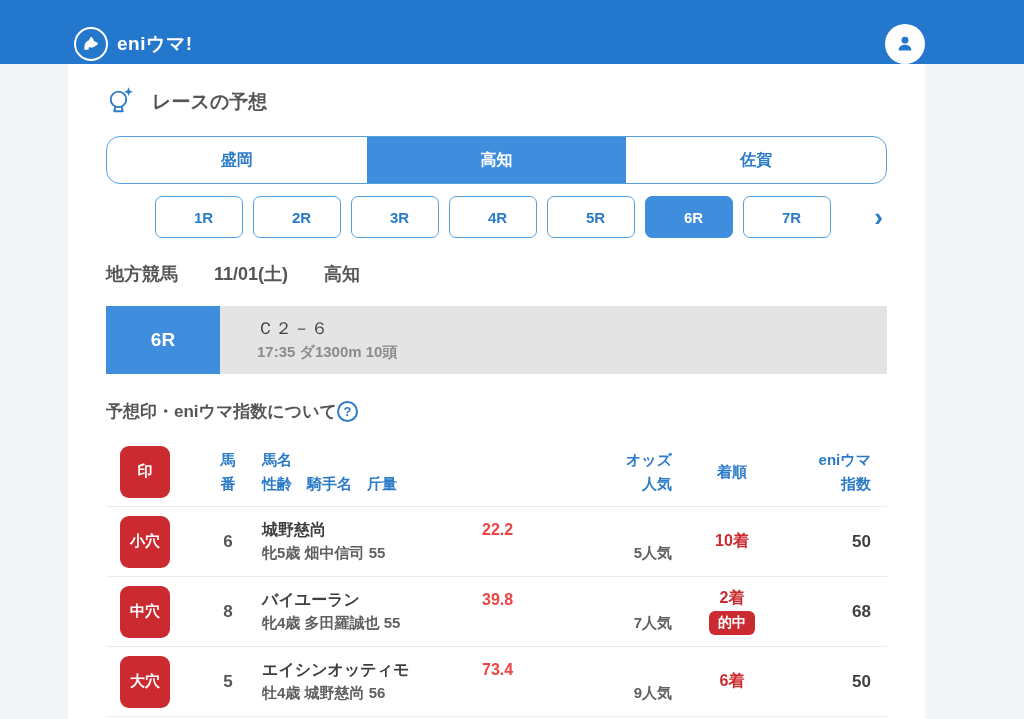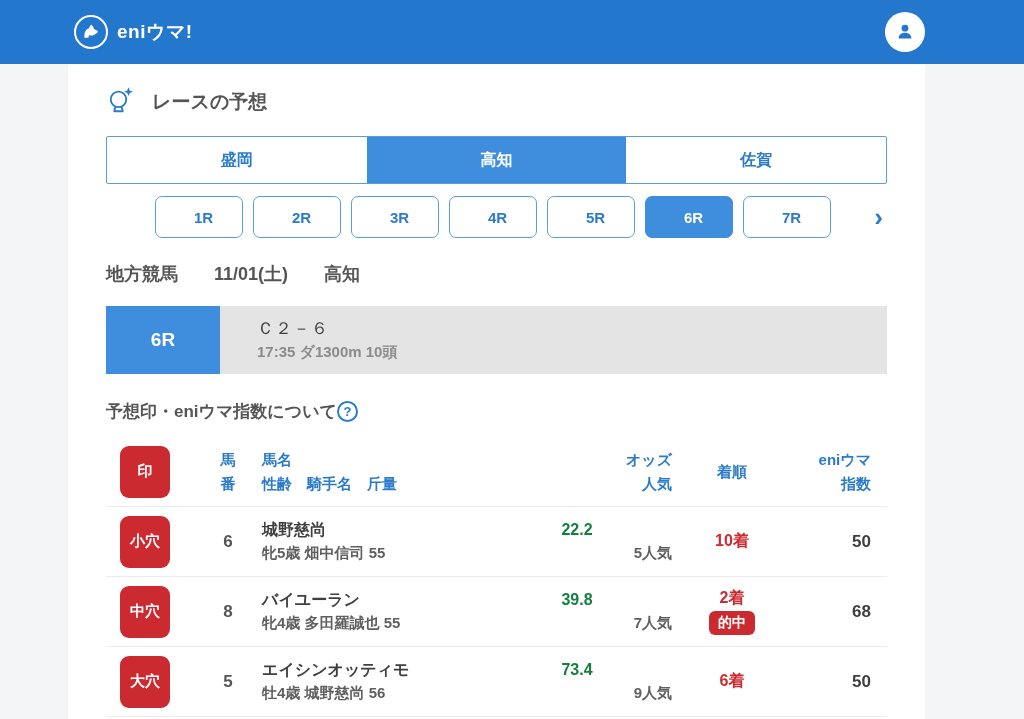--- a/index.html
+++ b/index.html
@@ -17,21 +17,21 @@
   *{margin:0;padding:0;box-sizing:border-box;}
   html,body{width:1024px;height:719px;overflow:hidden;}
   body{
     font-family:"Liberation Sans","DejaVu Sans",sans-serif;
     background:var(--c-page);
     color:var(--c-dark);
   }
   
   .app-header{
     height:64px;background:var(--c-header);
-    display:flex;align-items:center;
+    display:flex;align-items:flex-end;
   }
   .app-header-inner{
     width:857px;margin:0 99px 0 68px;
     display:flex;align-items:center;
   }
   .logo{display:flex;align-items:center;gap:9px;padding-left:6px;cursor:pointer;}
   .logo-circle{
     width:34px;height:34px;border:2px solid #fff;border-radius:50%;
     display:flex;align-items:center;justify-content:center;flex:0 0 auto;
   }
@@ -44,21 +44,21 @@
   .card{
     width:857px;margin:0 99px 0 68px;background:#fff;
     min-height:655px;padding:18px 38px 0 38px;
   }
   
   .section-head{display:flex;align-items:center;gap:16px;height:40px;}
   .section-title{font-size:19px;font-weight:bold;color:#555;}
   
   .venue-tabs{
     margin-top:14px;height:48px;display:flex;
-    border:1px solid var(--c-border);border-radius:2px;overflow:hidden;background:#fff;
+    border:1px solid var(--c-border);border-radius:14px;overflow:hidden;background:#fff;
   }
   .venue-tab{
     flex:1;display:flex;align-items:center;justify-content:center;
     font-size:16px;font-weight:bold;color:var(--c-blue-text);cursor:pointer;
   }
   .venue-tab.active{background:var(--c-active);color:#fff;}
   
   .race-row{margin-top:12px;display:flex;align-items:center;gap:10px;padding-left:49px;height:42px;}
   .race-tab{
     width:88px;height:42px;border:1px solid var(--c-border);border-radius:7px;
@@ -102,21 +102,21 @@
     width:50px;height:52px;margin-left:14px;background:var(--c-red);border-radius:9px;
     display:flex;align-items:center;justify-content:center;
     color:#fff;font-size:15px;font-weight:bold;
   }
   .h-blue{color:var(--c-blue-text);font-size:15px;font-weight:bold;line-height:1.55;}
   .t-center{text-align:center;}
   .t-right{text-align:right;}
   .num{font-size:17px;font-weight:bold;color:#555;text-align:center;}
   .horse-name{font-size:16px;font-weight:bold;color:#3f3f3f;line-height:1.5;}
   .horse-detail{font-size:15px;font-weight:bold;color:#5f5f5f;line-height:1.5;}
-  .odds-val{font-size:16px;font-weight:bold;color:#15803d;text-align:center;line-height:1.5;}
+  .odds-val{font-size:16px;font-weight:bold;color:#ef4444;text-align:left;line-height:1.5;}
   .odds-pop{font-size:15px;font-weight:bold;color:#5f5f5f;text-align:right;line-height:1.5;}
   .result{display:flex;flex-direction:column;align-items:center;gap:2px;}
   .result-text{color:var(--c-red);font-size:16px;font-weight:bold;}
   .hit-badge{
     background:var(--c-red);color:#fff;font-size:14px;font-weight:bold;
     padding:3px 9px;border-radius:6px;
   }
   .idx{font-size:17px;font-weight:bold;color:#3f3f3f;text-align:right;padding-right:16px;}
 </style>
 </head>

